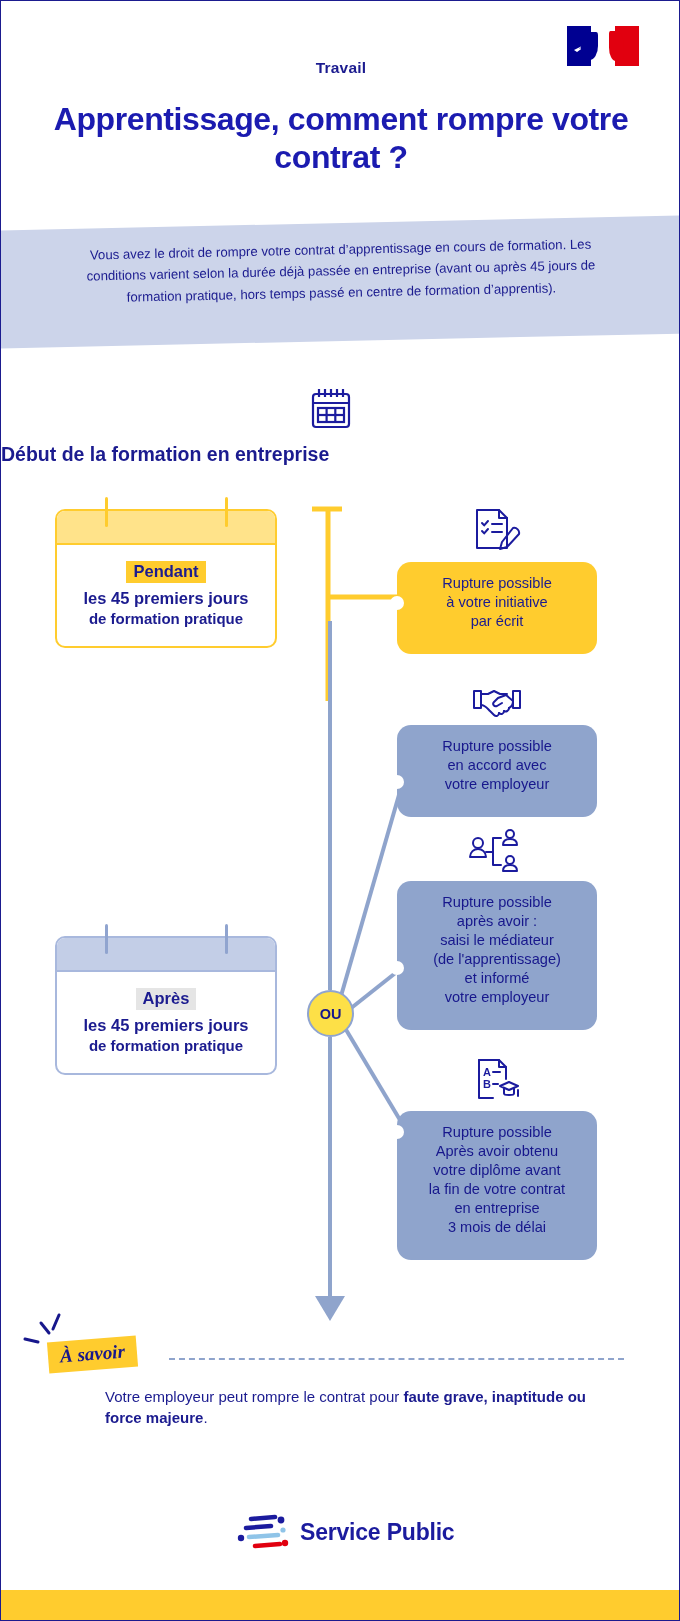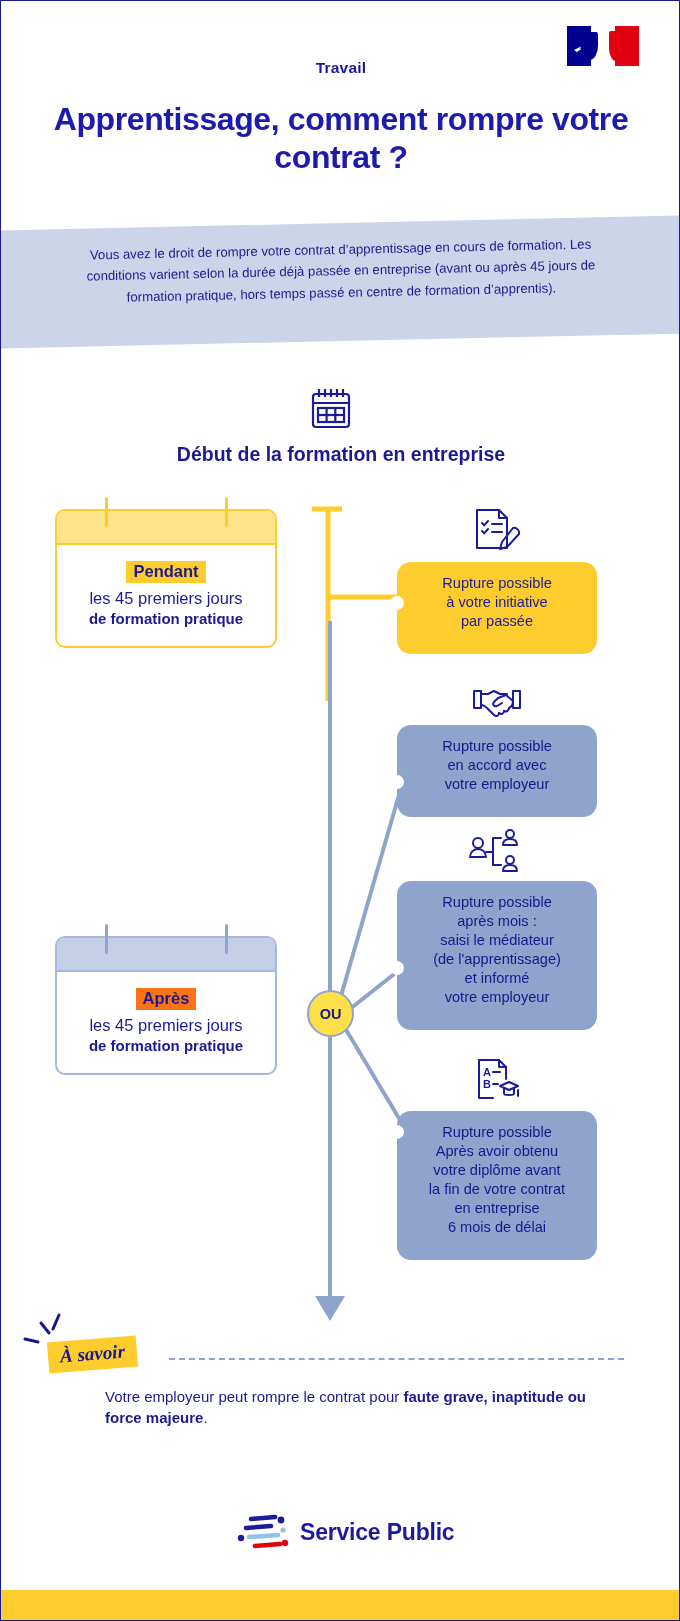--- a/index.html
+++ b/index.html
@@ -89,21 +89,21 @@
 
   
   #calendar-top-icon {
     position: absolute;
     top: 386px; left: 307px;
     width: 46px; height: 44px;
   }
   #section-heading {
     position: absolute;
     top: 442px; left: 0; width: 680px;
-    text-align: center;
+    text-align: left;
     font-size: 19.5px;
     font-weight: bold;
     color: #1b1b8f;
   }
 
   
   #flow-svg {
     position: absolute;
     top: 0; left: 0;
     width: 680px; height: 1621px;
@@ -138,21 +138,21 @@
   .tag {
     display: inline-block;
     padding: 1px 7px 2px;
     font-size: 16.5px;
     font-weight: bold;
     color: #1b1b8f;
     margin-bottom: 5px;
   }
   .period-line1 {
     font-size: 16.5px;
-    font-weight: normal;
+    font-weight: bold;
     color: #1b1b8f;
     line-height: 1.28;
   }
   .period-line2 {
     font-size: 15px;
     font-weight: bold;
     color: #1b1b8f;
     line-height: 1.28;
   }
 
@@ -163,21 +163,21 @@
   #card-pendant .band { background: #ffe38a; border-bottom: 2.5px solid #ffcc2e; }
   #card-pendant .ring { background: #ffcc2e; }
   #card-pendant .tag  { background: #ffcc2e; }
 
   #card-apres {
     top: 935px; left: 54px;
     border: 2.5px solid #a8b8dd;
   }
   #card-apres .band { background: #c3cee7; border-bottom: 2.5px solid #a8b8dd; }
   #card-apres .ring { background: #90a4cf; }
-  #card-apres .tag  { background: #f97316; }
+  #card-apres .tag  { background: #e5e5e5; }
 
   
   #ou-node {
     position: absolute;
     top: 989px; left: 306px;
     width: 47px; height: 47px;
     border-radius: 50%;
     background: #fde047;
     border: 2.5px solid #8fa4d0;
     display: flex;
@@ -377,21 +377,21 @@
         <line x1="21" y1="26" x2="31" y2="26"></line>
         <path d="M42 22 a5 5 0 0 1 6 6 l-12 13 -7 2 2-7 Z"></path>
       </g>
     </svg>
   </div>
 
   <div class="bubble yellow" id="bubble-1">
     <div class="dot"></div>
     <div>Rupture possible</div>
     <div>à votre initiative</div>
-    <div>par passée</div>
+    <div>par écrit</div>
   </div>
 
   <div class="bubble-icon" id="icon-2">
     <svg viewBox="0 0 52 48" width="52" height="48" aria-hidden="true">
       <g fill="none" stroke="#1b1b9e" stroke-width="2" stroke-linecap="round" stroke-linejoin="round">
         <rect x="3" y="13" width="7" height="17"></rect>
         <rect x="42" y="13" width="7" height="17"></rect>
         <path d="M10 16 h7 l6-3 6 3 h7"></path>
         <path d="M10 27 c4 0 6 3 9 6 l4 4 c2 2 5 1 5-2"></path>
         <path d="M28 35 c2 2 5 1 5-2"></path>
@@ -419,21 +419,21 @@
         <path d="M36 19 c0-4 3-6 7-6 s7 2 7 6 Z"></path>
         <circle cx="43" cy="34" r="4"></circle>
         <path d="M36 45 c0-4 3-6 7-6 s7 2 7 6 Z"></path>
       </g>
     </svg>
   </div>
 
   <div class="bubble blue" id="bubble-3">
     <div class="dot"></div>
     <div>Rupture possible</div>
-    <div>après mois :</div>
+    <div>après avoir :</div>
     <div>saisi le médiateur</div>
     <div>(de l'apprentissage)</div>
     <div>et informé</div>
     <div>votre employeur</div>
   </div>
 
   <div class="bubble-icon" id="icon-4">
     <svg viewBox="0 0 52 48" width="52" height="48" aria-hidden="true">
       <g fill="none" stroke="#1b1b9e" stroke-width="2" stroke-linecap="round" stroke-linejoin="round">
         <path d="M8 3 h20 l7 7 v12"></path>
@@ -450,21 +450,21 @@
     </svg>
   </div>
 
   <div class="bubble blue" id="bubble-4">
     <div class="dot"></div>
     <div>Rupture possible</div>
     <div>Après avoir obtenu</div>
     <div>votre diplôme avant</div>
     <div>la fin de votre contrat</div>
     <div>en entreprise</div>
-    <div>6 mois de délai</div>
+    <div>3 mois de délai</div>
   </div>
 
   <div id="savoir-sparks">
     <svg viewBox="0 0 60 46" width="60" height="46" aria-hidden="true">
       <g stroke="#17178c" stroke-width="3" stroke-linecap="round">
         <line x1="40" y1="4" x2="34" y2="18"></line>
         <line x1="22" y1="12" x2="30" y2="22"></line>
         <line x1="6" y1="28" x2="19" y2="31"></line>
       </g>
     </svg>

